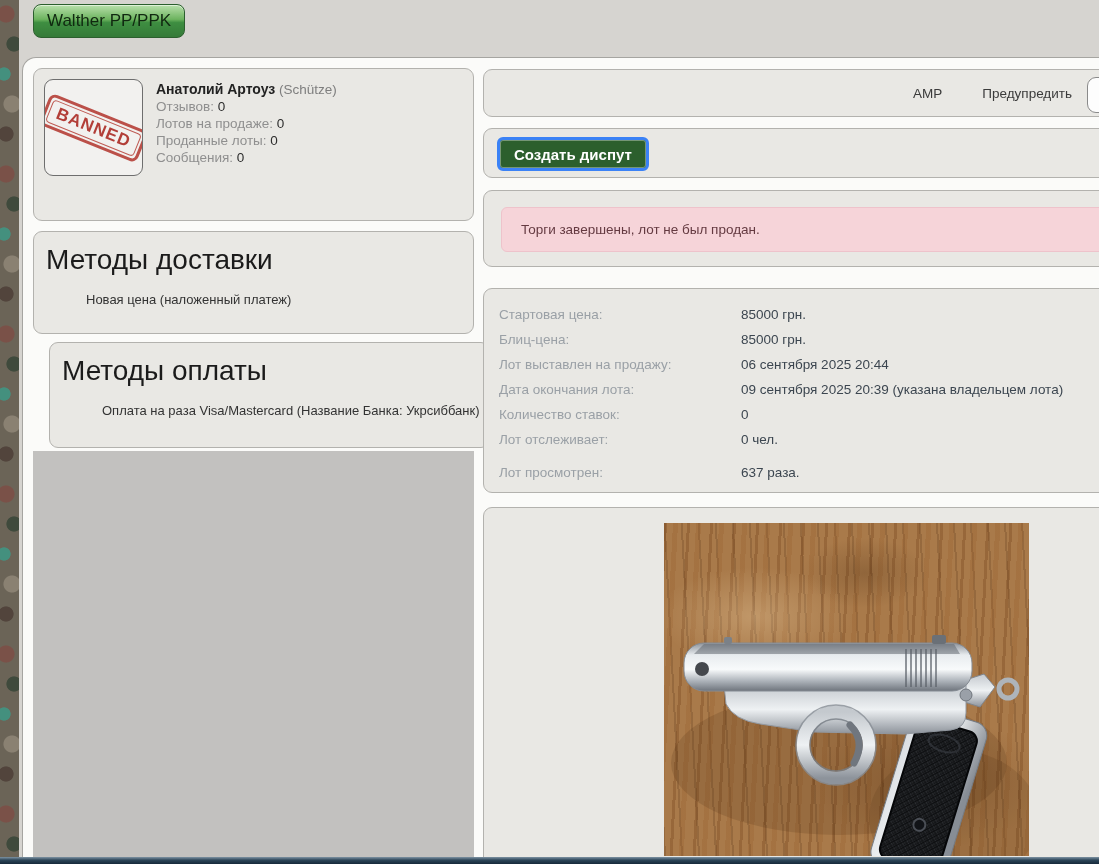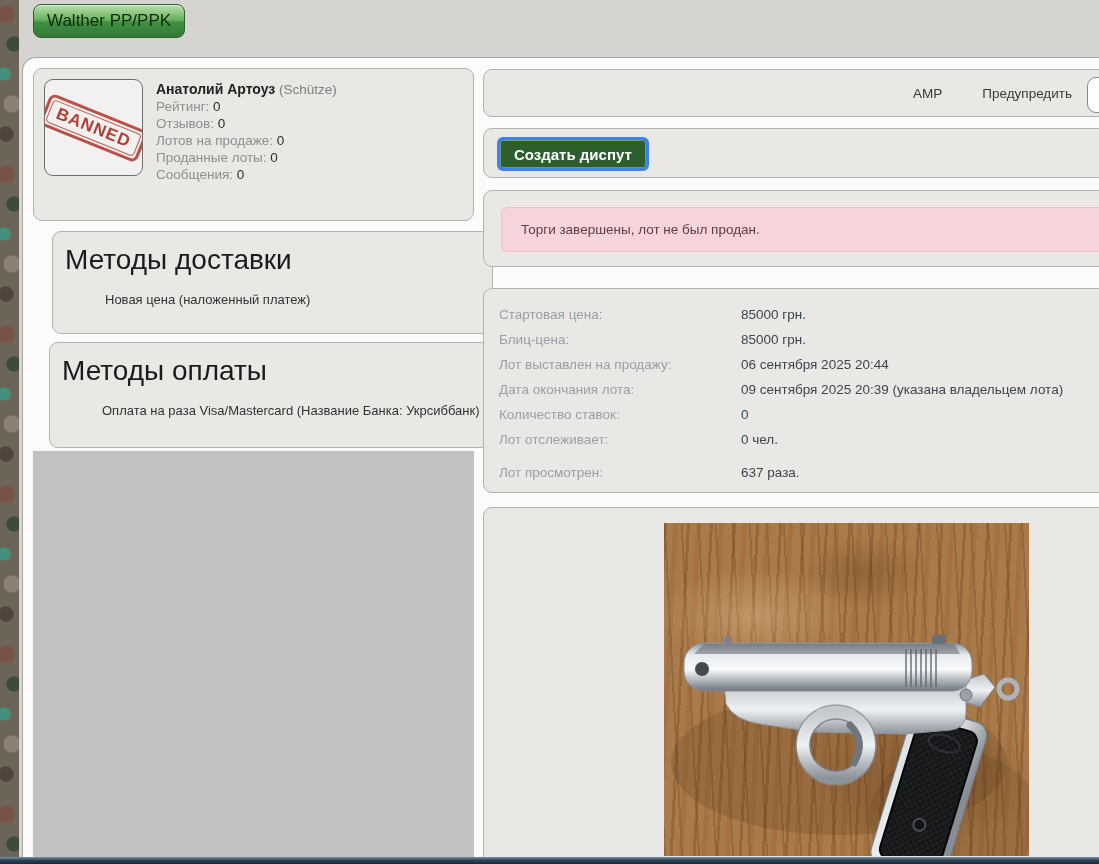--- a/index.html
+++ b/index.html
@@ -42,21 +42,21 @@
   .stamp{transform:rotate(22deg);border:3px solid rgba(178,52,44,.85);border-radius:7px;padding:2px;}
   .stamp-inner{border:1px solid rgba(178,52,44,.8);border-radius:4px;padding:1px 7px;
     color:rgba(171,42,36,.9);font-weight:bold;font-size:17px;letter-spacing:1px;}
   .seller-info{position:absolute;left:122px;top:12px;font-size:13.5px;line-height:17px;}
   .seller-name{font-weight:bold;color:#222;font-size:14px;cursor:pointer;}
   .seller-role{color:#7e7e7e;}
   .stat-label{color:#8f8f8f;}
   .stat-value{color:#2e2e2e;}
 
   
-  .delivery-panel{left:33px;top:231px;width:441px;height:103px;margin-left:19px;}
+  .delivery-panel{left:33px;top:231px;width:441px;height:103px;}
   .payment-panel{left:49px;top:342px;width:441px;height:106px;}
   .section-title{font-size:28px;color:#1b1b1b;margin:12px 0 0 12px;}
   .section-item{font-size:13px;color:#333;margin:16px 0 0 52px;}
 
   .placeholder-block{position:absolute;left:33px;top:451px;width:441px;height:413px;background:#c2c1bf;}
 
   
   .toolbar-panel{left:483px;top:69px;width:700px;height:48px;}
   .toolbar-links{position:absolute;left:0;top:0;width:616px;height:100%;
     display:flex;align-items:center;justify-content:flex-end;gap:40px;padding-right:28px;box-sizing:border-box;
@@ -110,24 +110,20 @@
   <div class="panel seller-panel">
     <div class="avatar">
       <div class="stamp">
         <div class="stamp-inner">BANNED</div>
       </div>
     </div>
     <div class="seller-info">
       <div>
         <span class="seller-name">Анатолий Артоуз</span>
         <span class="seller-role">(Schütze)</span>
-      </div>
-      <div>
-        <span class="stat-label">Рейтинг:</span>
-        <span class="stat-value">0</span>
       </div>
       <div>
         <span class="stat-label">Отзывов:</span>
         <span class="stat-value">0</span>
       </div>
       <div>
         <span class="stat-label">Лотов на продаже:</span>
         <span class="stat-value">0</span>
       </div>
       <div>

